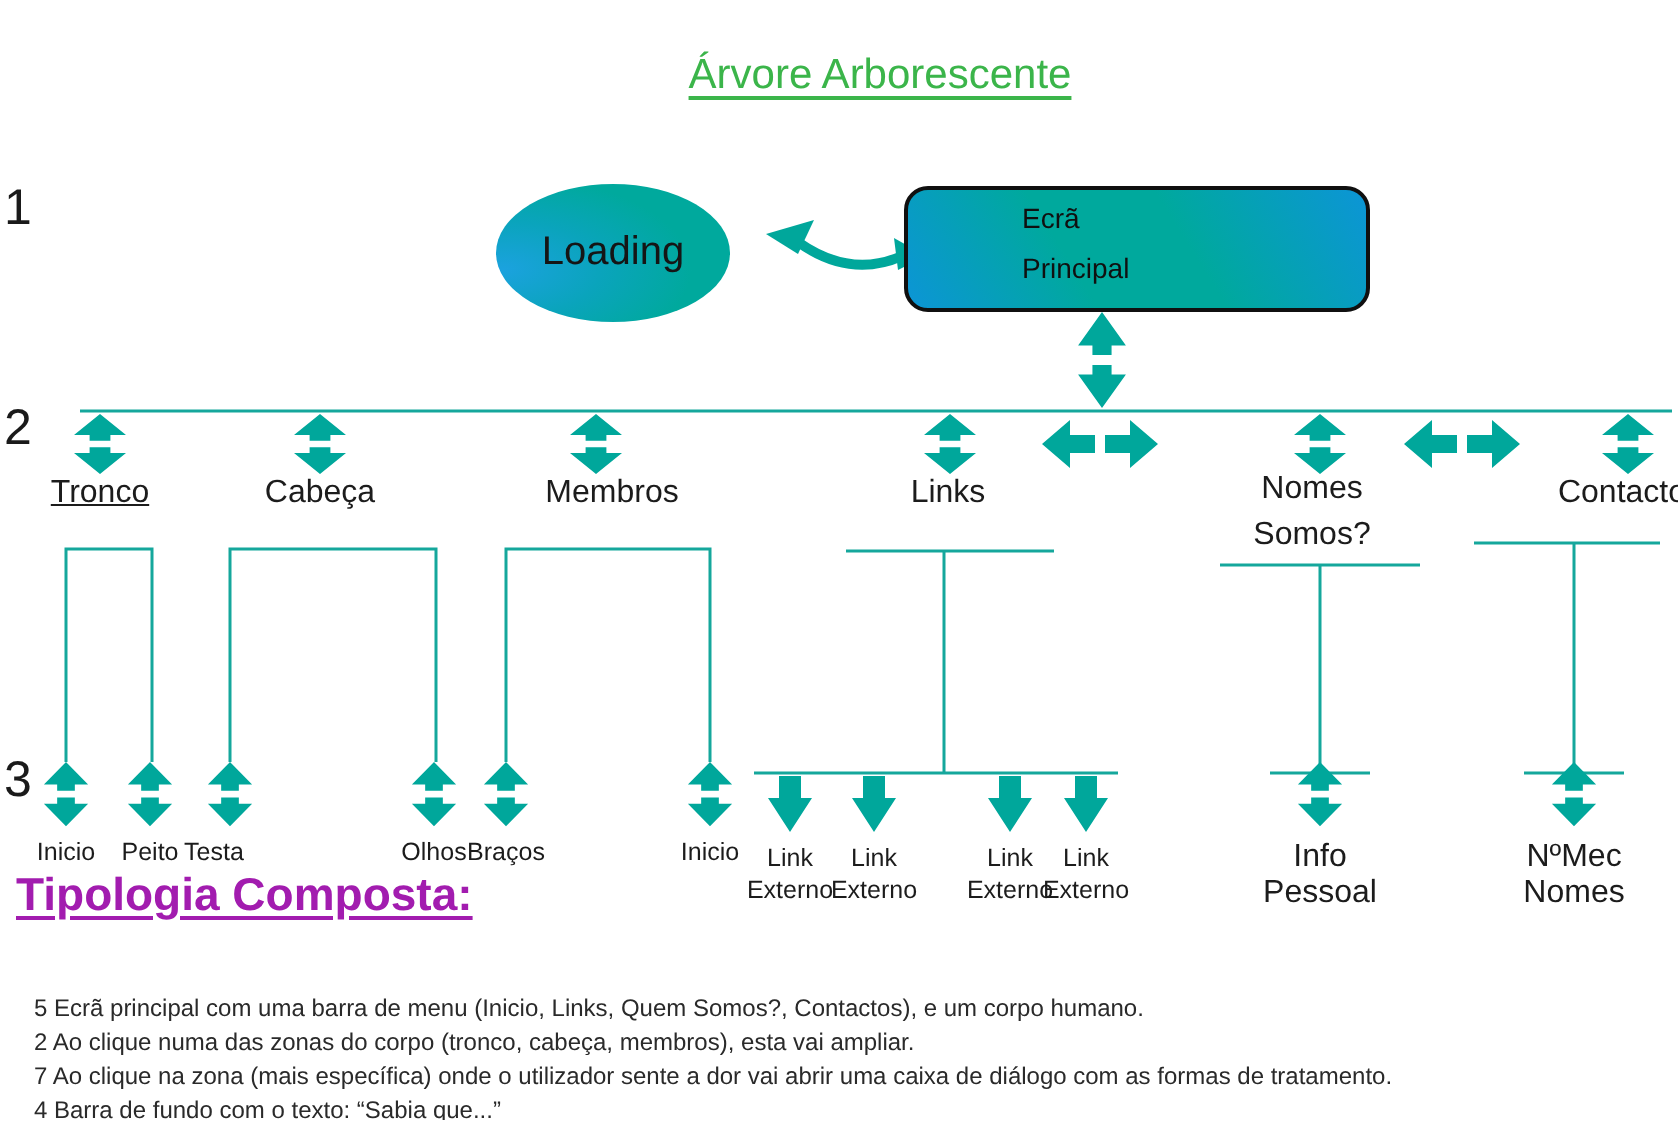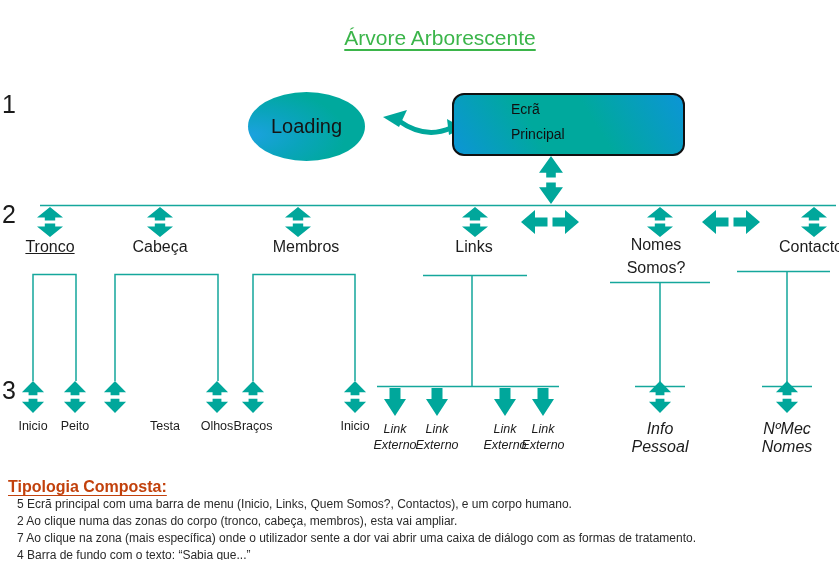--- a/index.html
+++ b/index.html
@@ -23,24 +23,24 @@
   #ecra-box{
     left:452px;top:93px;width:172px;height:53px;border-radius:12px;
     border:2.5px solid #101010;
     background:linear-gradient(58deg, #0C95D6 0%, #00A99D 36%, #00A99D 60%, #0C95D6 100%);
     font-size:14px;line-height:25px;color:#101010;
     padding:2px 0 4px 57px;
   }
   .lvl2-label{font-size:16px;top:238px;width:100px;text-align:center;color:#1c1c1c;}
   .lvl2-label.two-line{top:233px;line-height:23px;}
   .lvl3-label{font-size:12.5px;top:419px;width:60px;text-align:center;color:#1c1c1c;}
-  .lvl3-label.two-line{line-height:16px;top:421px;font-style:italic;}
+  .lvl3-label.two-line{line-height:16px;top:421px;}
   .lvl3-label.bigger{font-size:16px;line-height:18px;top:420px;}
   #footer-heading{
-    left:8px;top:478px;font-size:16px;font-weight:bold;color:#c2410c;
+    left:8px;top:434px;font-size:23px;font-weight:bold;color:#a21caf;
     text-decoration:underline;text-underline-offset:3px;
   }
   #notes{left:17px;top:496px;width:800px;font-size:12px;line-height:17px;color:#2a2a2a;}
   svg.layer{position:absolute;left:0;top:0;}
 </style>
 </head>
 <body>
 
 <div class="stage">
 
@@ -129,21 +129,21 @@
   <div class="abs lvl2-label" style="left:256px;">Membros</div>
   <div class="abs lvl2-label" style="left:424px;">Links</div>
   <div class="abs lvl2-label two-line" style="left:606px;">
     <div>Nomes</div>
     <div>Somos?</div>
   </div>
   <div class="abs lvl2-label" style="left:765px;">Contactos</div>
 
   <div class="abs lvl3-label" style="left:3px;">Inicio</div>
   <div class="abs lvl3-label" style="left:45px;">Peito</div>
-  <div class="abs lvl3-label" style="left:99px;padding-left:36px;">Testa</div>
+  <div class="abs lvl3-label" style="left:77px;">Testa</div>
   <div class="abs lvl3-label" style="left:187px;">Olhos</div>
   <div class="abs lvl3-label" style="left:223px;">Braços</div>
   <div class="abs lvl3-label" style="left:325px;">Inicio</div>
 
   <div class="abs lvl3-label two-line" style="left:365px;">
     <div>Link</div>
     <div>Externo</div>
   </div>
   <div class="abs lvl3-label two-line" style="left:407px;">
     <div>Link</div>

